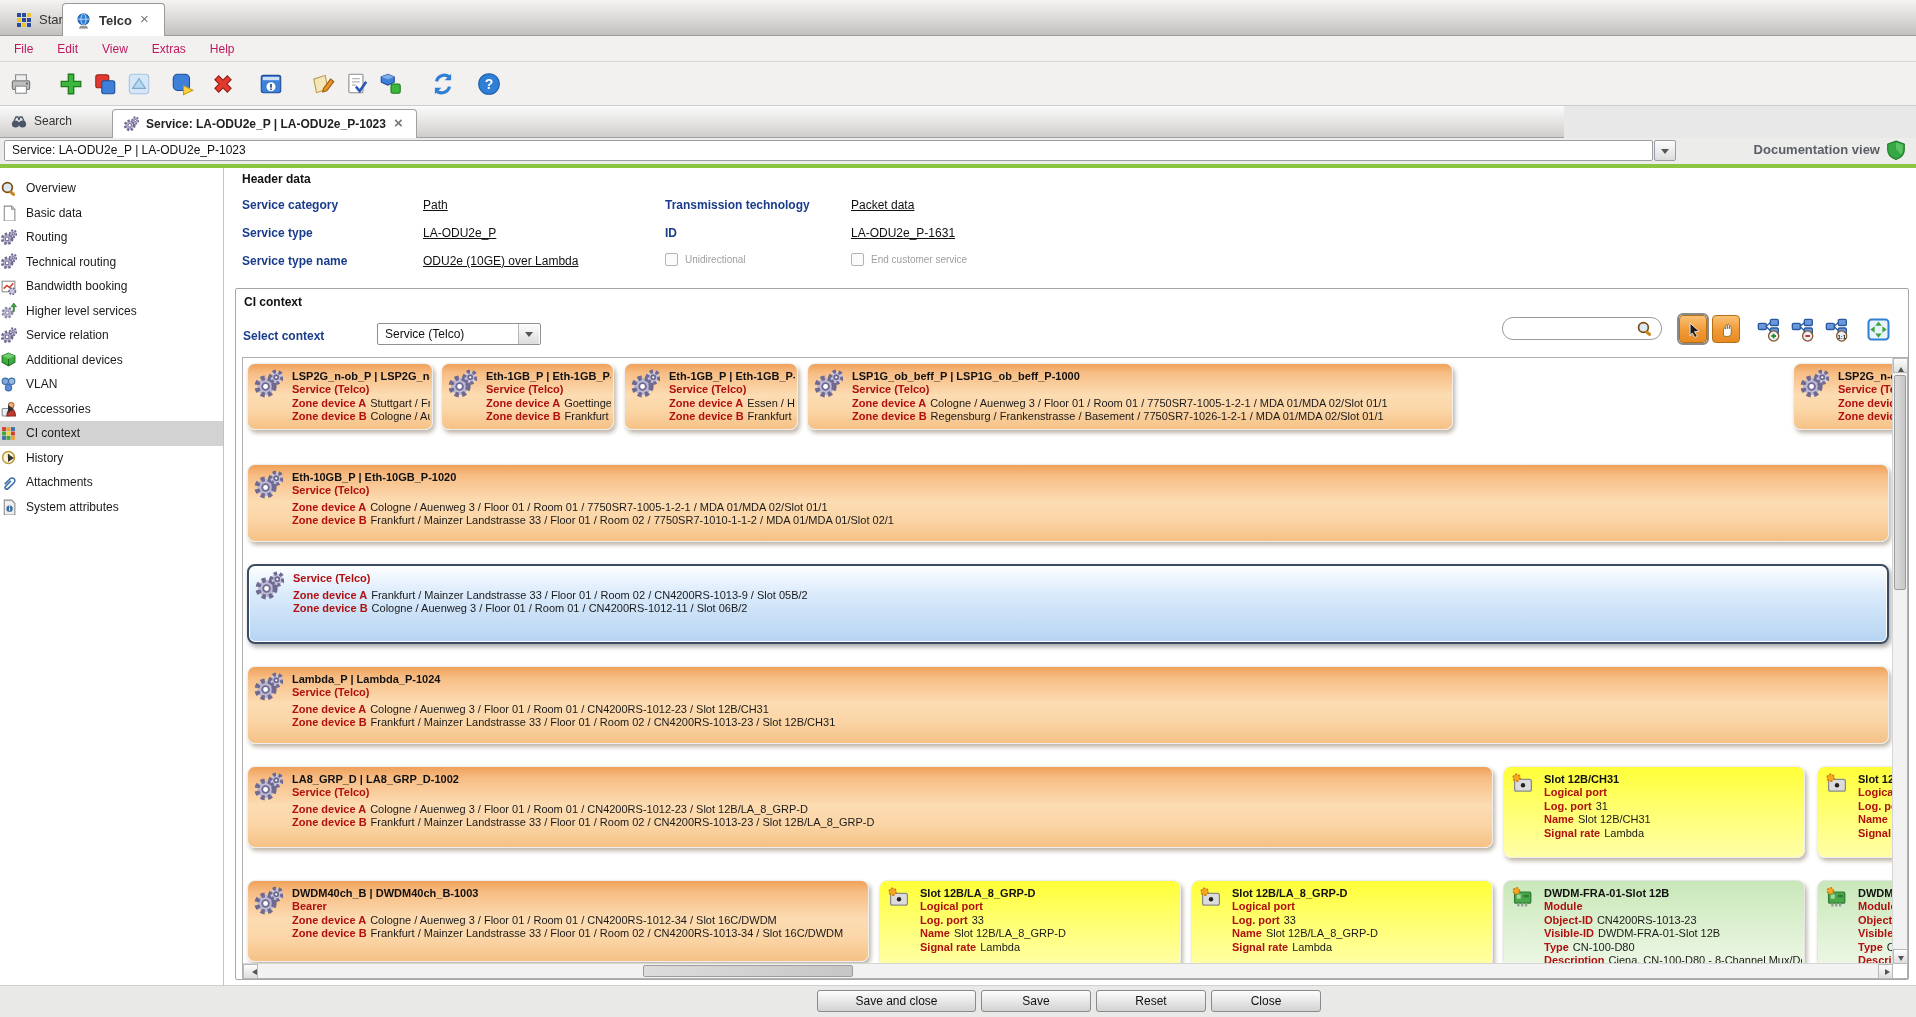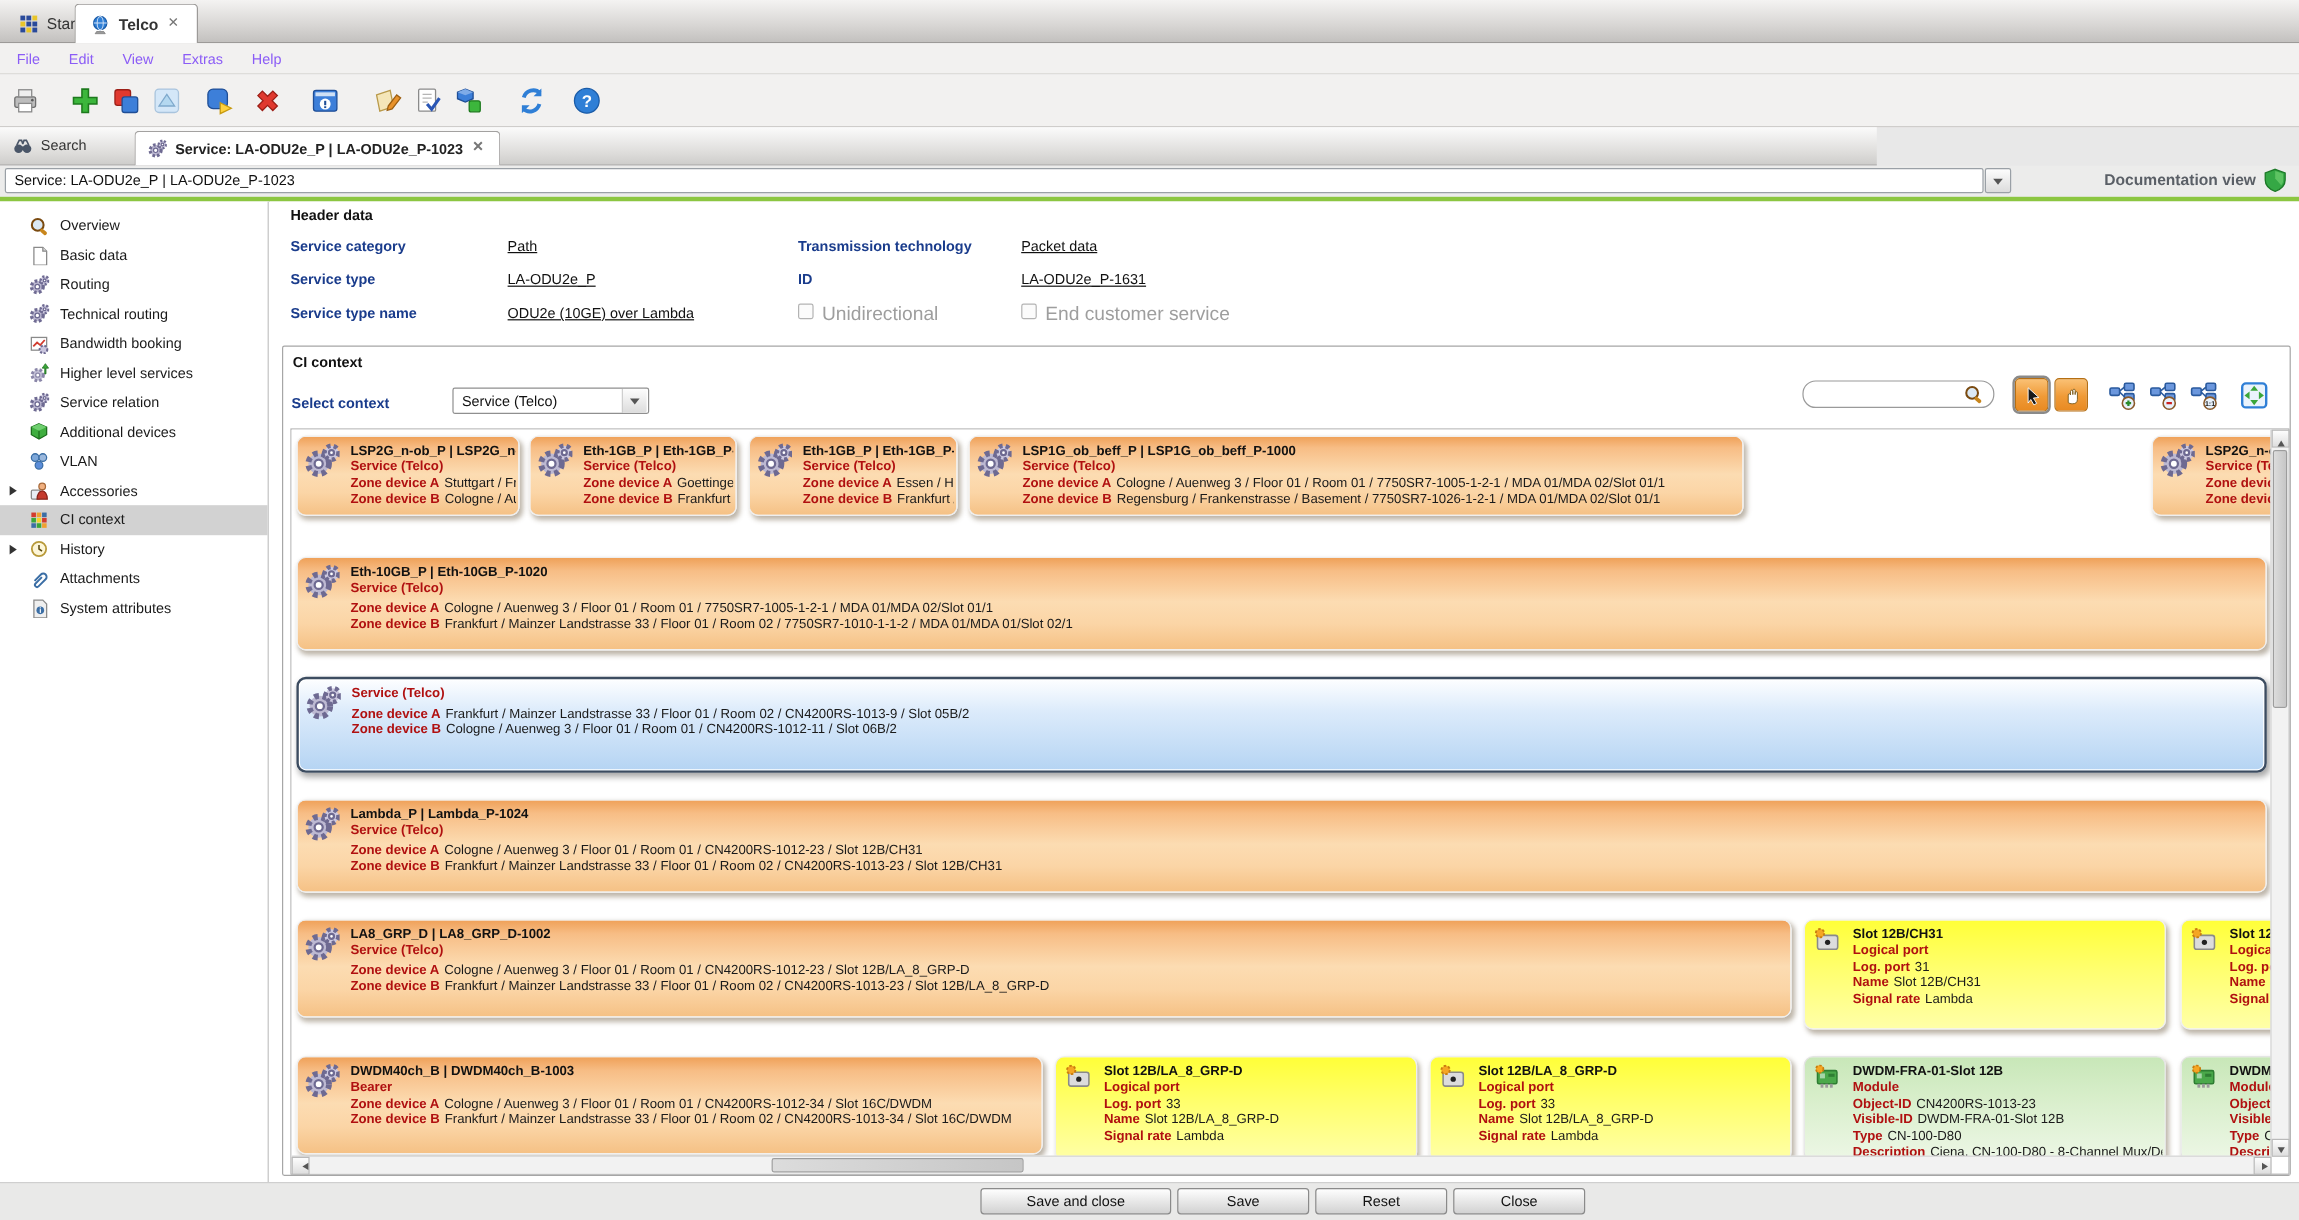--- a/index.html
+++ b/index.html
@@ -8,21 +8,21 @@
   
   #titlebar { position:absolute; left:0; top:0; width:1916px; height:36px;
     background:linear-gradient(#f4f3f2,#d8d6d4 60%,#c3c1bf); border-bottom:1px solid #9c9a98; }
   .wtab { position:absolute; top:3px; height:33px; display:flex; align-items:center; gap:7px; padding:0 12px; font-size:13px; color:#333; }
   .wtab.active { background:#fff; border:1px solid #9c9a98; border-bottom:none; border-radius:4px 4px 0 0; }
   .closex { width:13px; height:13px; position:relative; cursor:pointer; }
   .closex::before { content:"×"; position:absolute; left:1px; top:-4px; font-size:15px; color:#777; }
 
   
   #menubar { position:absolute; left:0; top:36px; width:1916px; height:26px; background:#f2f1f0; border-bottom:1px solid #d9d7d5; display:flex; align-items:center; }
-  .menu-item { font-size:12px; color:#8b5cf6; padding:4px 10px; margin-left:4px; }
+  .menu-item { font-size:12px; color:#be185d; padding:4px 10px; margin-left:4px; }
 
   
   #toolbar { position:absolute; left:0; top:62px; width:1916px; height:44px; background:#f2f1f0; border-bottom:1px solid #cfcdcb; display:flex; align-items:center; }
   .tbtn { width:30px; height:30px; display:flex; align-items:center; justify-content:center; border-radius:3px; }
   .tbtn svg { width:26px; height:26px; }
 
   
   #tabrow { position:absolute; left:0; top:106px; width:1564px; height:32px;
     background:linear-gradient(#fbfbfb,#dddcda 70%,#cecdcb); border-bottom:1px solid #a3a1a0;padding-left:40px; }
   #search-area { position:absolute; left:10px; top:7px; display:flex; align-items:center; gap:6px; font-size:12px; color:#333; }
@@ -33,33 +33,33 @@
   #crumb-box { position:absolute; left:4px; top:2px; width:1649px; height:21px; background:#fff; border:1px solid #9aa0a6; border-radius:2px; font-size:12px; color:#111; line-height:19px; padding-left:7px; white-space:nowrap; overflow:hidden; }
   #crumb-arrow { position:absolute; left:1654px; top:2px; width:22px; height:21px; background:linear-gradient(#fdfdfd,#dcdcdc); border:1px solid #9aa0a6; border-radius:2px; }
   .tri-down { position:absolute; left:50%; top:50%; margin:-2px 0 0 -4px; width:0; height:0; border:4px solid transparent; border-top:5px solid #555; }
   #docview { position:absolute; right:36px; top:4px; font-size:13px; font-weight:bold; color:#5a5f66; }
   #docview-shield { position:absolute; right:10px; top:2px; }
   #greenline { position:absolute; left:0; top:164px; width:1916px; height:4px; background:#8cc641; }
 
   
   #main { position:absolute; left:0; top:168px; width:1916px; height:817px; background:#fff; }
   #sidebar { position:absolute; left:0; top:0; width:224px; height:817px; background:#fff; border-right:1px solid #c2c2c2; padding-top:8px; }
-  .sb-item { position:relative; height:24.5px; display:flex; align-items:center; padding-left:24px; font-size:12px; color:#1a1a1a; }
+  .sb-item { position:relative; height:24.5px; display:flex; align-items:center; font-size:12px; color:#1a1a1a; }
   .sb-item.selected { background:#d2d2d2; }
   .sb-icon { width:17px; height:17px; margin-right:9px; flex:0 0 17px; }
   .sb-icon svg { width:17px; height:17px; }
   .sb-arrow { position:absolute; left:8px; top:8px; width:0; height:0; border:4px solid transparent; border-left:6px solid #333; }
 
   #content { position:absolute; left:225px; top:0; width:1691px; height:817px; background:#fff; }
   .section-title { font-size:12px; font-weight:bold; color:#111; }
   #hd-title { position:absolute; left:17px; top:4px; }
   .f-label { position:absolute; font-size:12px; font-weight:bold; color:#1a3c8c; white-space:nowrap;text-align:right; }
   .f-value { position:absolute; font-size:12px; color:#111; white-space:nowrap;text-decoration:underline; }
   .chk { position:absolute; width:13px; height:13px; background:#fbfbfb; border:1px solid #b3b3b3; border-radius:2px; }
-  .chk-label { position:absolute; font-size:16px; color:#9e9e9e; white-space:nowrap; }
+  .chk-label { position:absolute; font-size:10px; color:#9e9e9e; white-space:nowrap; }
 
   
   #ci-box { position:absolute; left:10px; top:120px; width:1674px; height:692px; border:1px solid #a6a6a6; border-radius:2px; background:#fff; }
   #ci-title { position:absolute; left:8px; top:6px; }
   #ci-select-label { position:absolute; left:7px; top:40px; font-size:12px; font-weight:bold; color:#1a3c8c; }
   #ci-select { position:absolute; left:141px; top:34px; width:164px; height:22px; background:#fff; border:1px solid #8f8f8f; border-radius:2px; font-size:12px; color:#111; line-height:20px; padding-left:7px; }
   #ci-select-btn { position:absolute; left:282px; top:35px; width:21px; height:20px; background:linear-gradient(#fdfdfd,#dcdcdc); border-left:1px solid #b5b5b5; border-radius:0 2px 2px 0; }
   #ci-search { position:absolute; left:1266px; top:28px; width:160px; height:23px; border:1px solid #9a9a9a; border-radius:11px; background:#fff; padding:0 26px 0 10px; font-size:12px; outline:none; font-family:"Liberation Sans",sans-serif;}
   #ci-search-icon { position:absolute; left:1400px; top:31px; width:17px; height:17px; }
   .obtn { position:absolute; top:26px; width:28px; height:28px; border:1px solid #b56f14; border-radius:4px; background:linear-gradient(#fac175,#f09a36 55%,#e88a22); display:flex; align-items:center; justify-content:center; }

